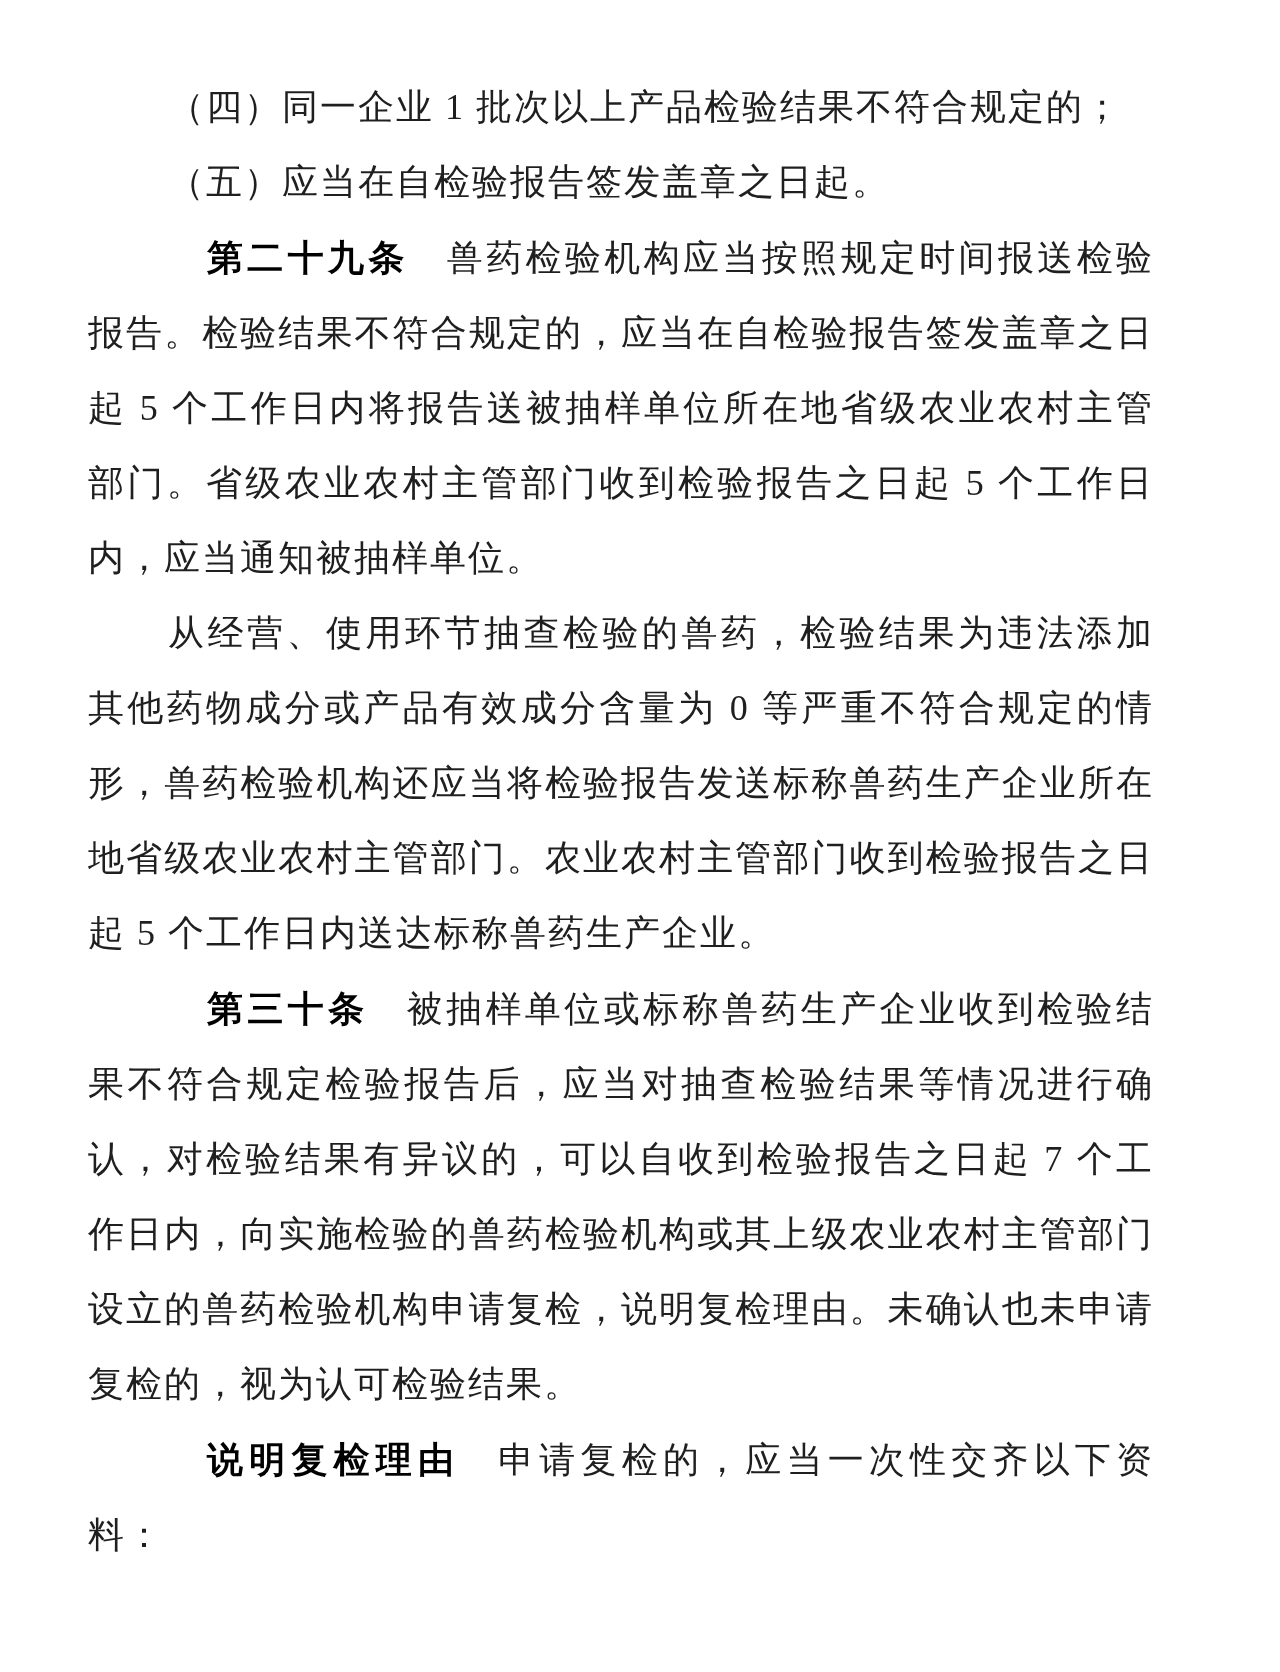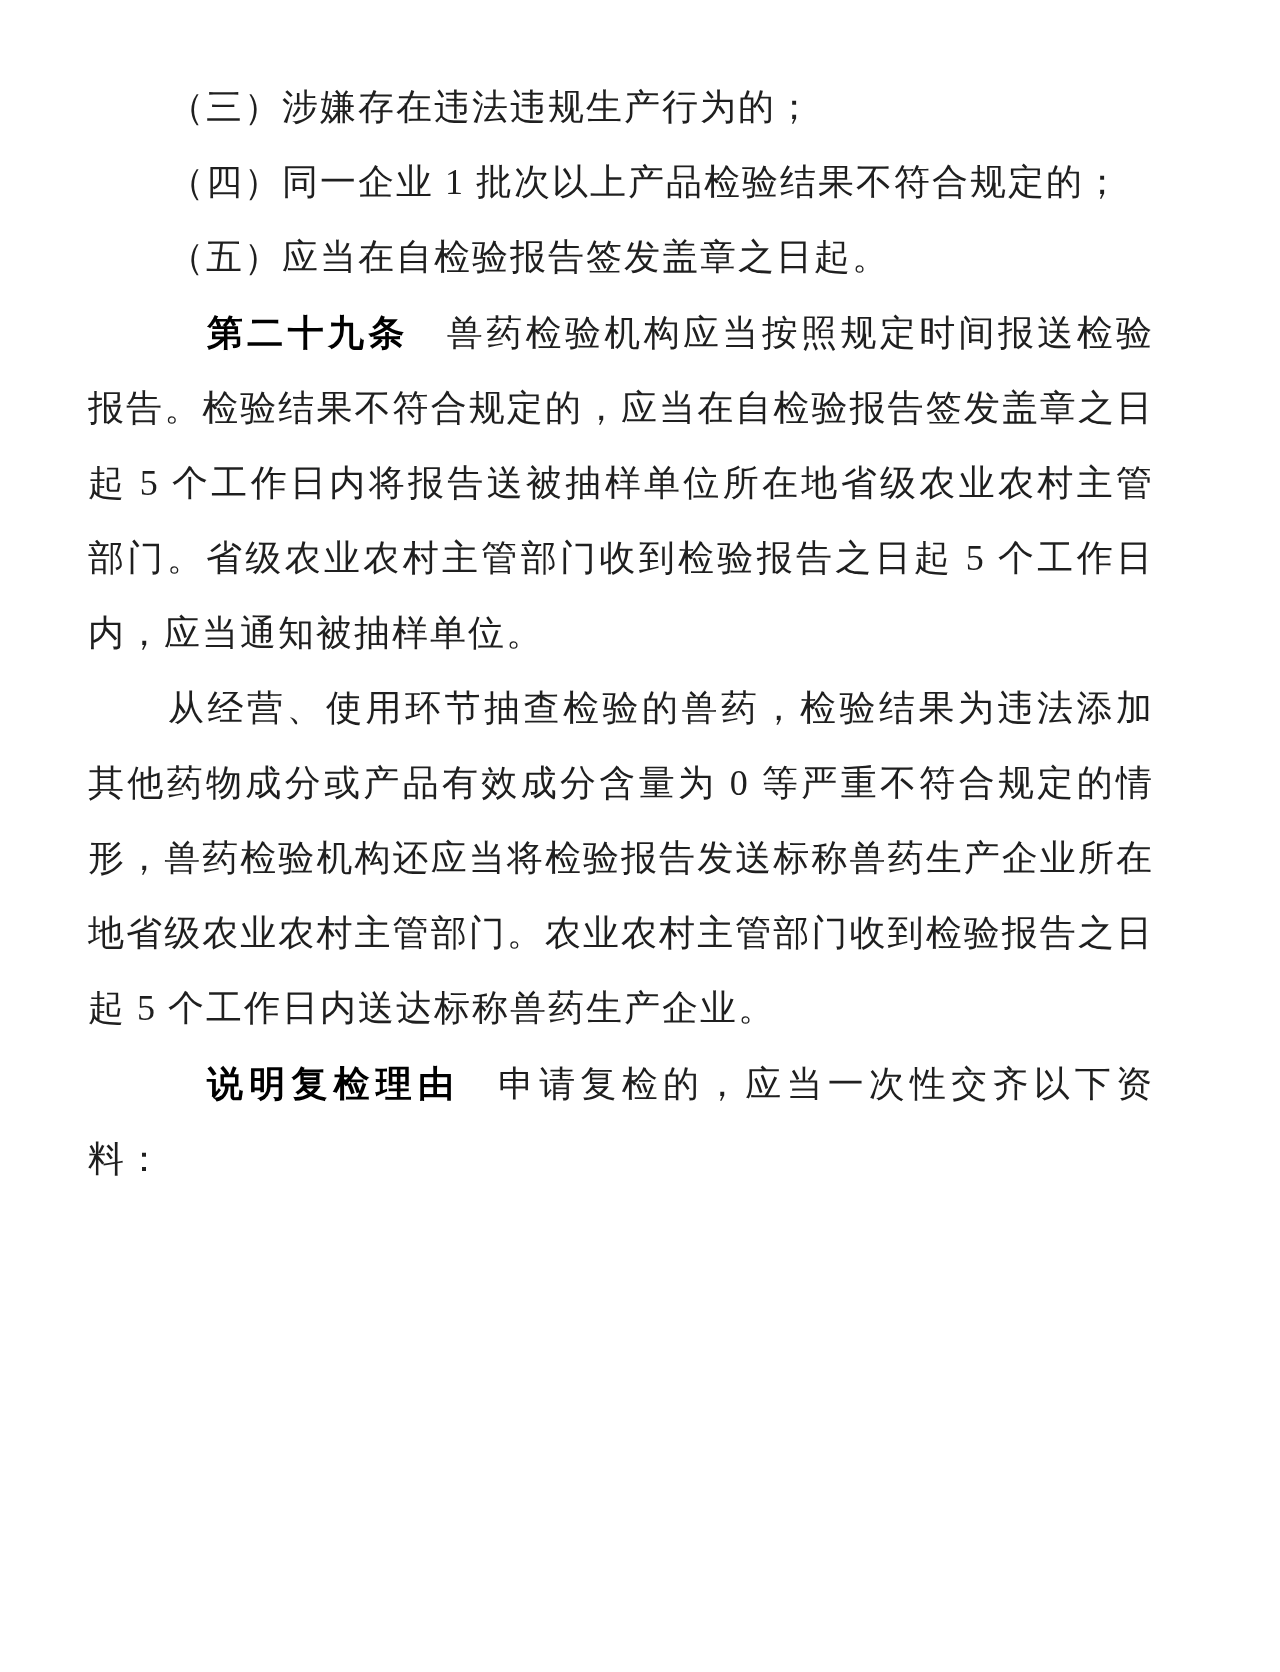--- a/index.html
+++ b/index.html
@@ -50,39 +50,39 @@
     
   }
 </style>
 </head>
 <body>
 
 <div class="sheet">
   <div class="textblock">
 
 
-    <p class="para">
-      <span class="para-text">（三）涉嫌存在违法违规生产行为的；</span>
-    </p>
 
     <p class="para">
       <span class="para-text">（四）同一企业 1 批次以上产品检验结果不符合规定的；</span>
     </p>
 
     <p class="para">
       <span class="para-text">（五）应当在自检验报告签发盖章之日起。</span>
     </p>
 
     <p class="para">
       <span class="article-no">第二十九条</span><span class="para-text">兽药检验机构应当按照规定时间报送检验报告。检验结果不符合规定的，应当在自检验报告签发盖章之日起 5 个工作日内将报告送被抽样单位所在地省级农业农村主管部门。省级农业农村主管部门收到检验报告之日起 5 个工作日内，应当通知被抽样单位。</span>
     </p>
 
     <p class="para">
       <span class="para-text">从经营、使用环节抽查检验的兽药，检验结果为违法添加其他药物成分或产品有效成分含量为 0 等严重不符合规定的情形，兽药检验机构还应当将检验报告发送标称兽药生产企业所在地省级农业农村主管部门。农业农村主管部门收到检验报告之日起 5 个工作日内送达标称兽药生产企业。</span>
     </p>
 
+    <p class="para">
+      <span class="article-no">第三十条</span><span class="para-text">被抽样单位或标称兽药生产企业收到检验结果不符合规定检验报告后，应当对抽查检验结果等情况进行确认，对检验结果有异议的，可以自收到检验报告之日起 7 个工作日内，向实施检验的兽药检验机构或其上级农业农村主管部门设立的兽药检验机构申请复检，说明复检理由。未确认也未申请复检的，视为认可检验结果。</span>
+    </p>
 
     <p class="para">
       <span class="article-no">说明复检理由</span><span class="para-text">申请复检的，应当一次性交齐以下资料：</span>
     </p>
 
   </div>
 </div>
 
 </body></html>

